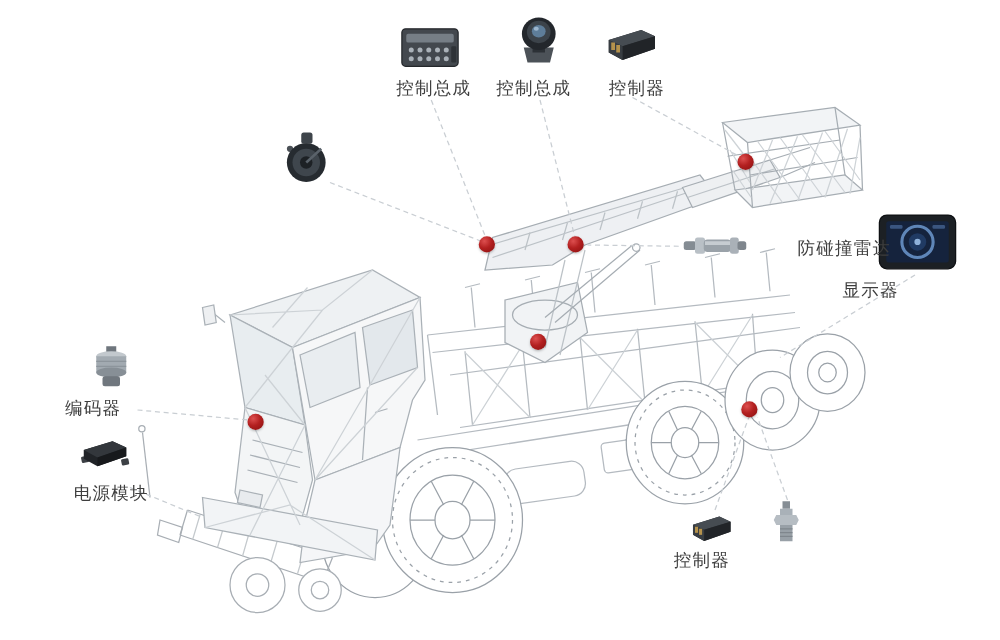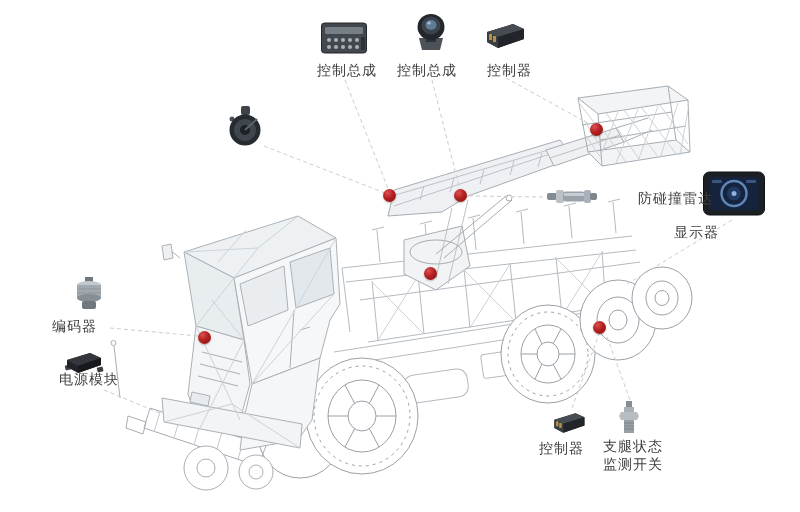--- a/index.html
+++ b/index.html
@@ -266,18 +266,16 @@
       <path d="M8,23 h10 M8,26 h10 M8,29 h10" stroke="#7f868d" fill="none"></path>
     </svg>
   </div>
 
   <div class="label" style="left:317px;top:61px">控制总成</div>
   <div class="label" style="left:397px;top:61px">控制总成</div>
   <div class="label" style="left:487px;top:61px">控制器</div>
   <div class="label" style="left:638px;top:189px">防碰撞雷达</div>
   <div class="label" style="left:674px;top:223px">显示器</div>
   <div class="label" style="left:52px;top:317px">编码器</div>
-  <div class="label" style="left:59px;top:370px">电源模块</div>
+  <div class="label" style="left:59px;top:385px">电源模块</div>
   <div class="label" style="left:539px;top:439px">控制器</div>
-  <div class="label" style="left:603px;top:437px">支腿状态
-监测开关</div>
 
 </div>
 
 </body></html>

